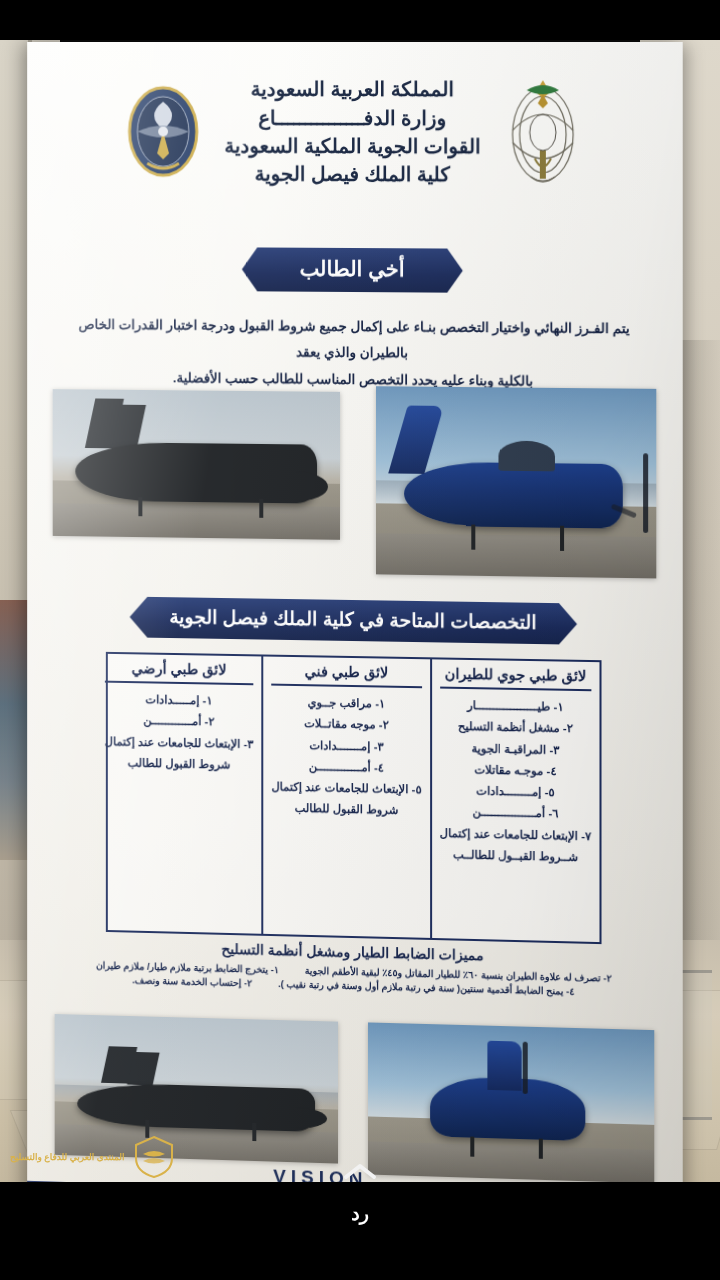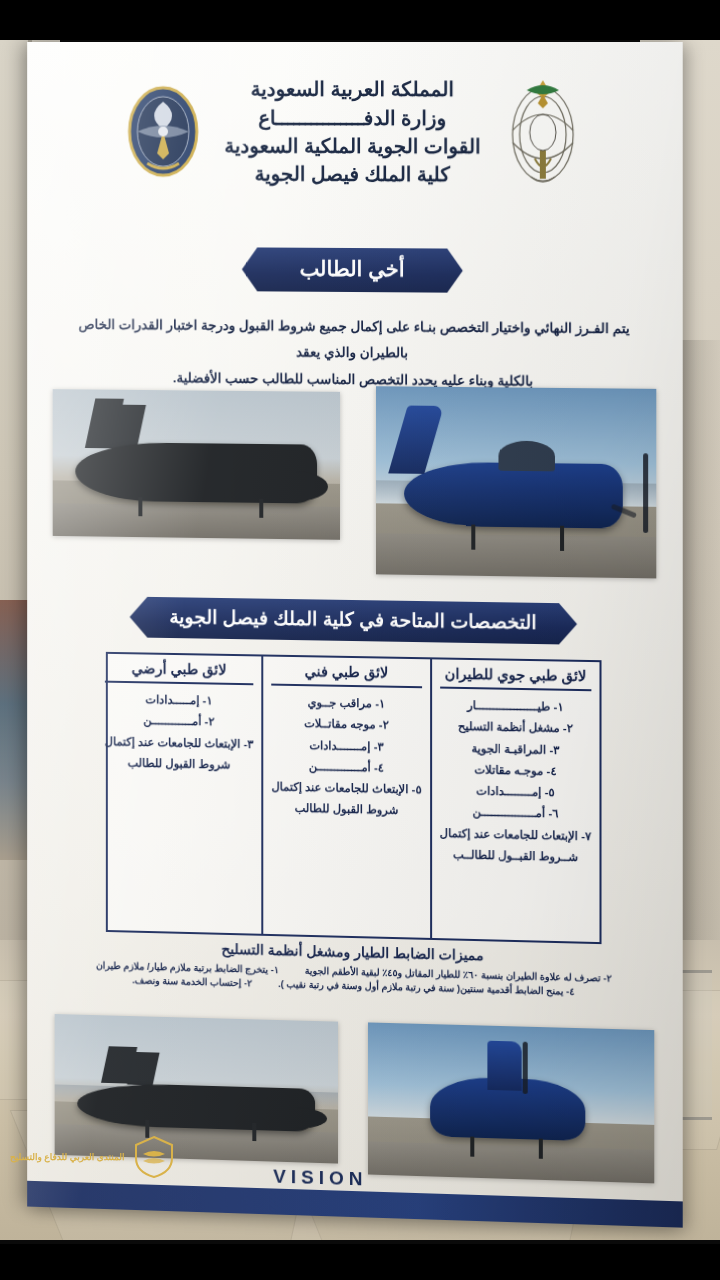--- a/index.html
+++ b/index.html
@@ -466,14 +466,22 @@
     <div class="wm-badge">
       <svg viewBox="0 0 46 46">
         <path d="M23 3 L41 11 V24 Q41 38 23 43 Q5 38 5 24 V11 Z" fill="none" stroke="#d9b24a" stroke-width="2"></path>
         <path d="M12 20 q11 -6 22 0 q-11 5 -22 0z" fill="#d9b24a"></path>
         <path d="M12 27 q11 -6 22 0 q-11 5 -22 0z" fill="#d9b24a" opacity=".75"></path>
       </svg>
     </div>
     <span class="wm-text">المنتدى العربي للدفاع والتسليح</span>
   </div>
 
+  <div class="bottom-bar">
+    <div class="chevron-up">
+      <svg viewBox="0 0 34 18">
+        <path d="M3 15 L17 4 L31 15" fill="none" stroke="#f2f2f2" stroke-width="4" stroke-linecap="round" stroke-linejoin="round"></path>
+      </svg>
+    </div>
+    <span class="reply-label">رد</span>
+  </div>
 
 </div>
 
 </body></html>

